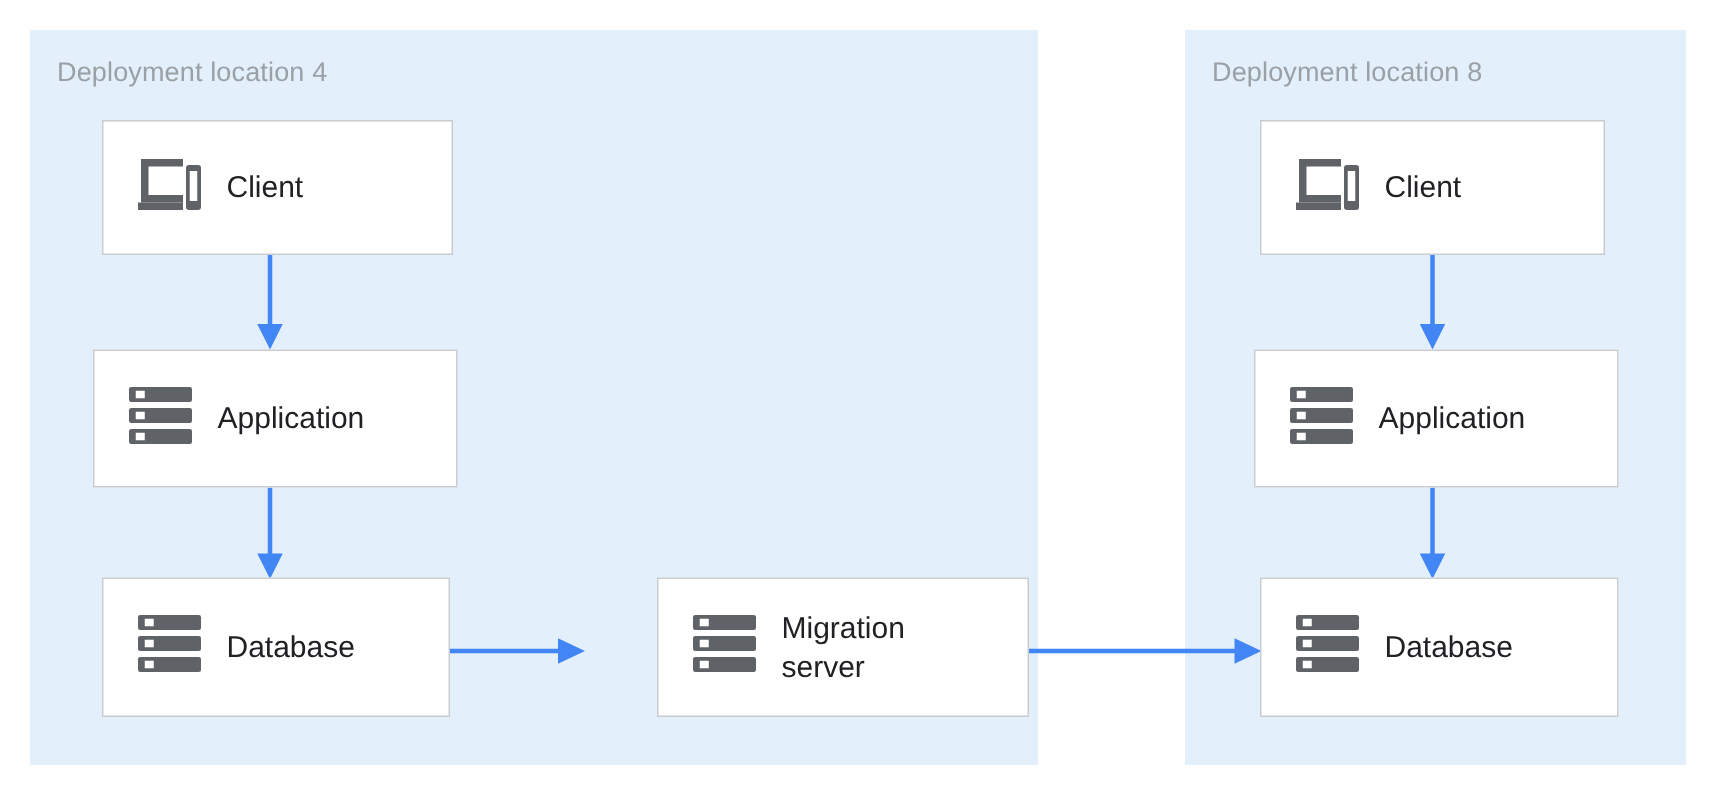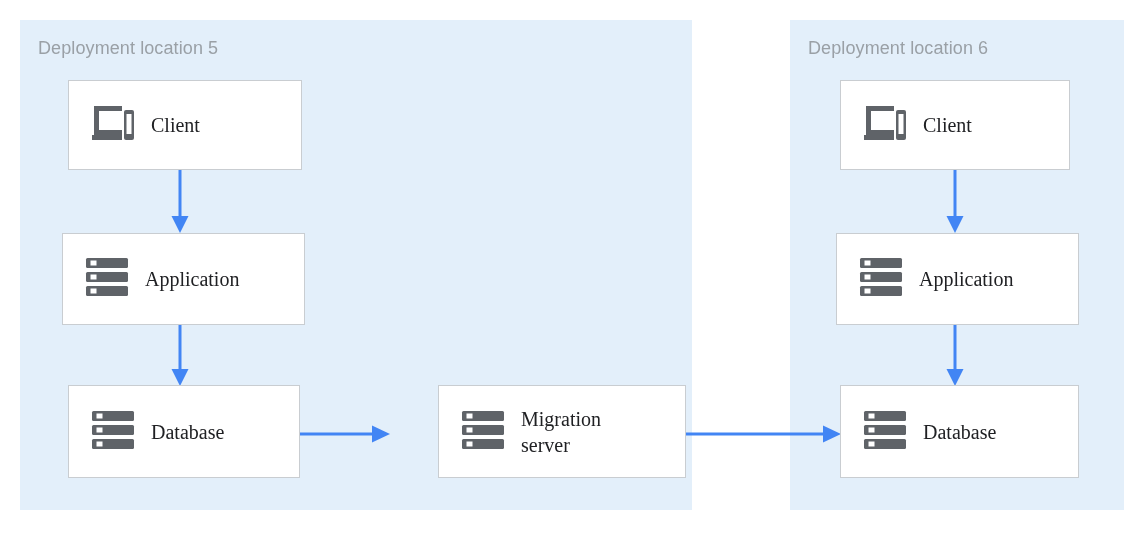--- a/index.html
+++ b/index.html
@@ -50,41 +50,40 @@
     flex: 0 0 auto;
     margin-left: 22px;
     margin-right: 16px;
     display: block;
   }
   .node-label {
     font-size: 20px;
     color: #202124;
     line-height: 1.3;
     white-space: pre-line;
-    font-family: Liberation Serif, serif;
   }
 
   
   .edge {
     position: absolute;
     z-index: 2;
   }
   .edge svg { display: block; overflow: visible; }
 </style>
 </head>
 <body>
 
 <div id="canvas">
 
   <div class="zone" id="zone-1">
-    <span class="zone-label">Deployment location 5</span>
+    <span class="zone-label">Deployment location 4</span>
   </div>
 
   <div class="zone" id="zone-2">
-    <span class="zone-label">Deployment location 6</span>
+    <span class="zone-label">Deployment location 8</span>
   </div>
 
   <div class="edge" style="left:168px; top:170px;">
     <svg width="24" height="64" viewBox="0 0 24 64">
       <line x1="12" y1="0" x2="12" y2="48" stroke="#4285F4" stroke-width="3"></line>
       <polygon points="3.5,46 20.5,46 12,63" fill="#4285F4"></polygon>
     </svg>
   </div>
 
   <div class="edge" style="left:168px; top:325px;">

